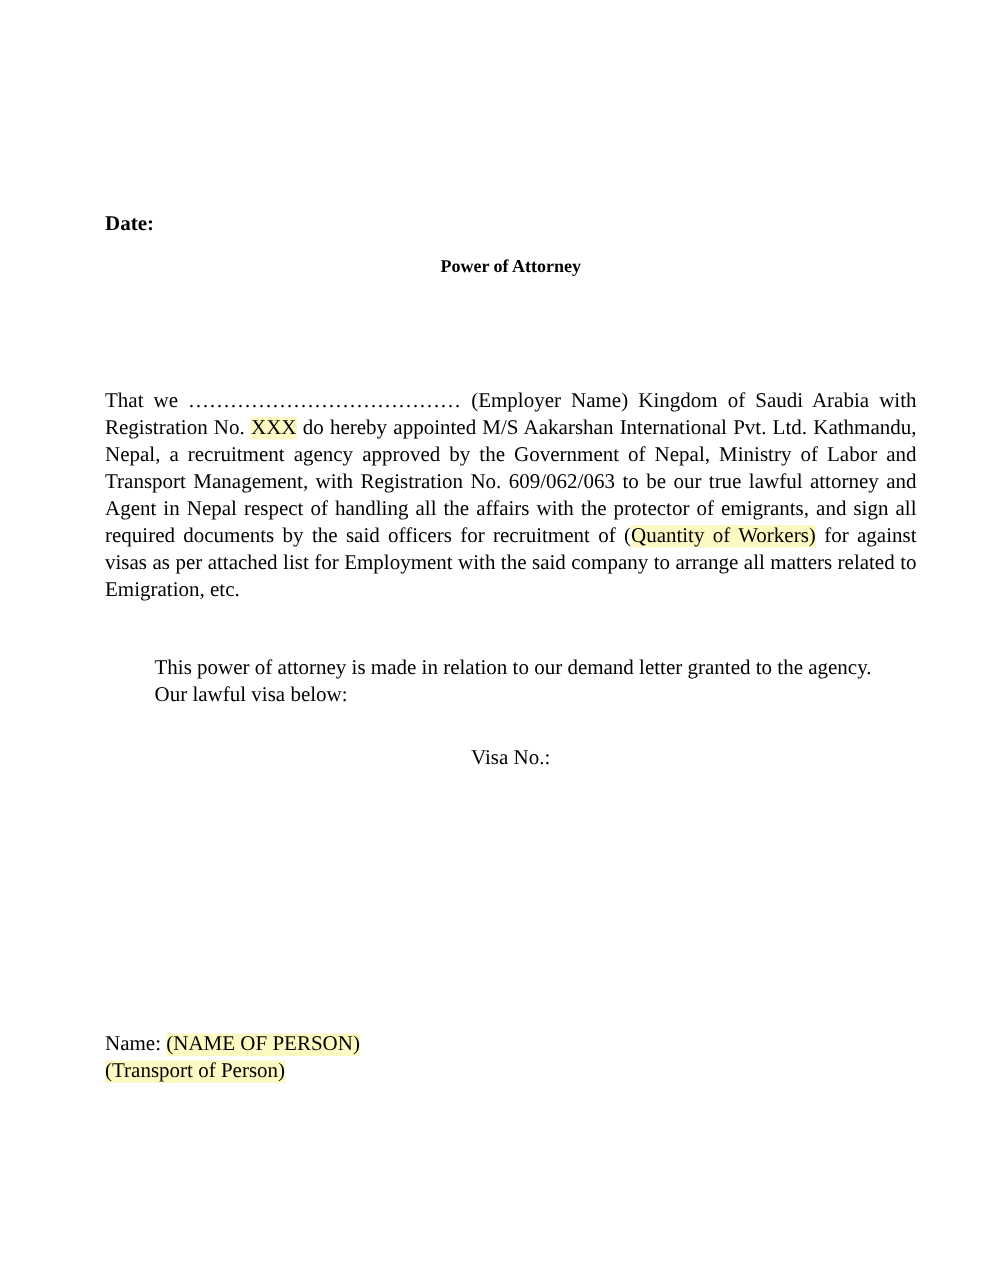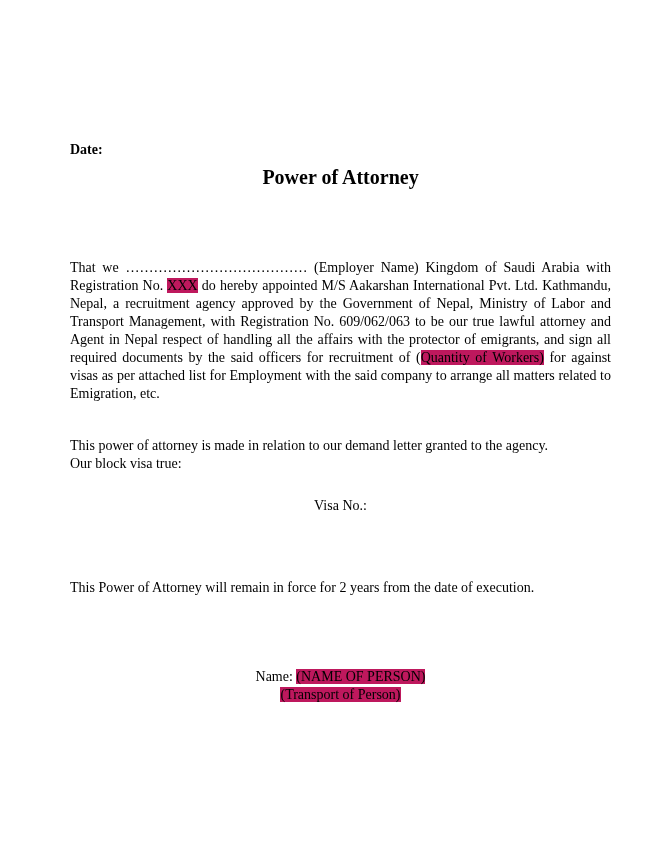--- a/index.html
+++ b/index.html
@@ -13,51 +13,50 @@
     overflow: hidden;
   }
   .block {
     position: absolute;
     left: 70px;
     width: 541px;
     font-size: 14px;
     line-height: 18px;
   }
   .date-line   { top: 141px; font-weight: bold; }
-  .doc-title   { top: 167px; text-align: center; font-size: 20px; line-height: 21px; font-weight: bold; }
+  .doc-title   { top: 167px; text-align: center; font-size: 12px; line-height: 21px; font-weight: bold; }
   .para-main   { top: 259px; text-align: justify; }
-  .para-demand { top: 437px; }
+  .para-demand { top: 437px; margin-left: 33px; }
   .para-visa   { top: 497px; text-align: center; }
   .para-witness{ top: 579px; }
-  .para-name   { top: 668px; text-align: center; }
-  .hl { background: #be185d; }
+  .para-name   { top: 688px; }
+  .hl { background: #fef9c3; }
   .b  { font-weight: normal; }
 </style>
 </head>
 <body>
 
 <div class="page">
 
   <div class="block date-line">Date:</div>
 
   <div class="block doc-title">Power of Attorney</div>
 
   <div class="block para-main"><span>That we ………………………………… (Employer Name) Kingdom of Saudi Arabia with Registration No. </span><span class="hl">XXX</span><span> do hereby appointed M/S </span><span class="b">Aakarshan International Pvt. Ltd.</span><span> Kathmandu, Nepal, a recruitment agency approved by the Government of Nepal, Ministry of Labor and Transport Management, with Registration No. 609/062/063 to be our true lawful attorney and Agent in Nepal respect of handling all the affairs with the protector of emigrants, and sign all required documents by the said officers for recruitment of (</span><span class="hl">Quantity of Workers)</span><span> for against visas as per attached list for Employment with the said company to arrange all matters related to Emigration, etc.</span></div>
 
   <div class="block para-demand">
     <div>This power of attorney is made in relation to our demand letter granted to the agency.</div>
-    <div>Our block visa true:</div>
+    <div>Our lawful visa below:</div>
   </div>
 
   <div class="block para-visa">
     <div>Visa No.:</div>
   </div>
 
   <div class="block para-witness">
-    <div>This Power of Attorney will remain in force for 2 years from the date of execution.</div>
   </div>
 
   <div class="block para-name">
     <div><span>Name: </span><span class="hl">(NAME OF PERSON)</span></div>
     <div><span class="hl">(Transport of Person)</span></div>
   </div>
 
 </div>
 
 </body></html>

